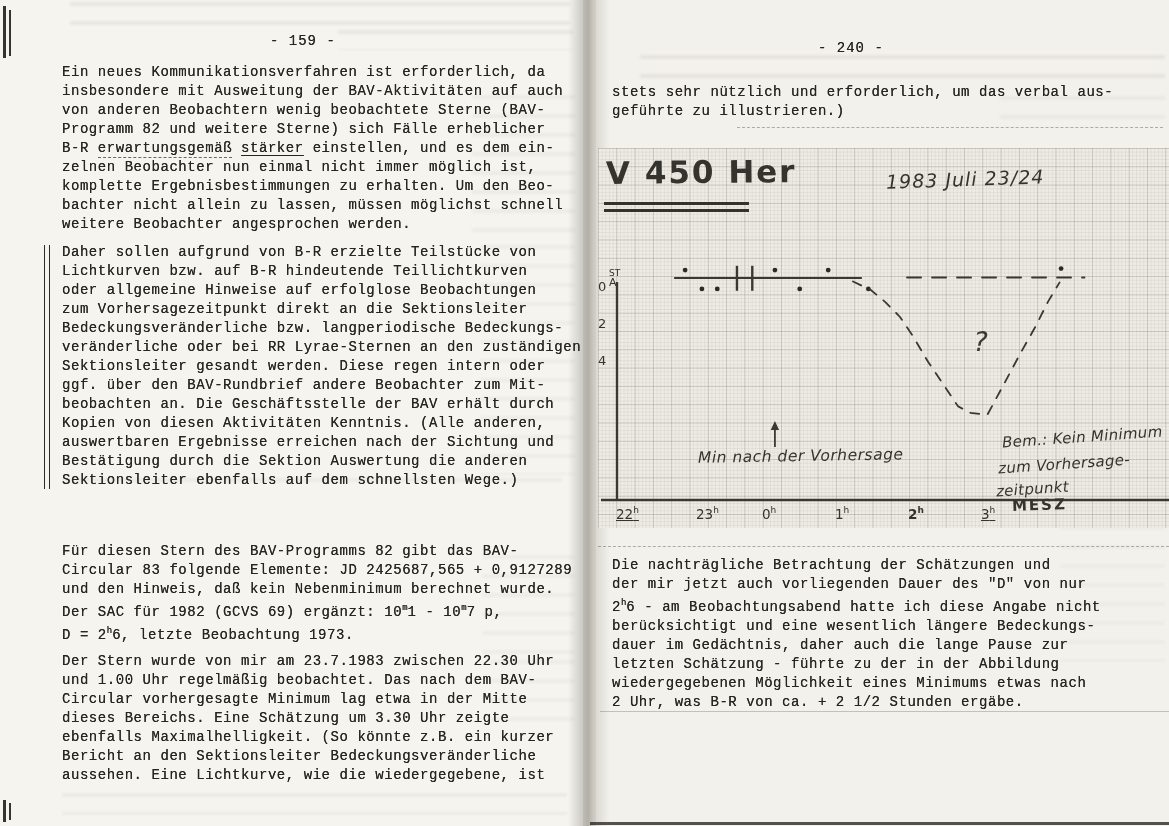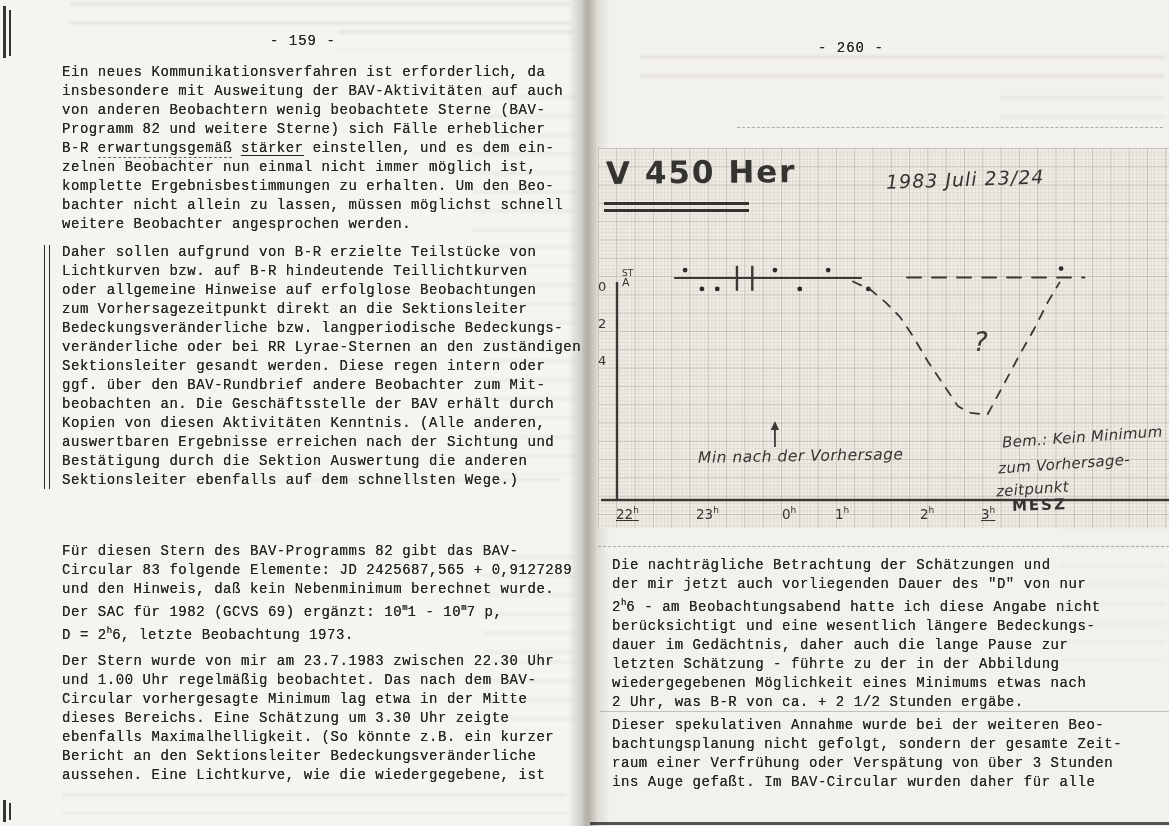--- a/index.html
+++ b/index.html
@@ -22,21 +22,21 @@
   .chart svg{position:absolute;left:0;top:0;}
   .chart-title{left:8px;top:6px;font-size:31px;font-weight:700;letter-spacing:2px;transform:rotate(-.6deg);}
   .title-ul{position:absolute;left:6px;width:145px;height:3.2px;background:#33322d;}
   .chart-date{left:288px;top:20px;font-size:19px;font-style:italic;transform:rotate(-2deg);letter-spacing:1px;}
   .min-label{left:100px;top:299px;font-size:15.5px;font-style:italic;letter-spacing:.5px;transform:rotate(-1deg);}
   .note-line{font-size:15px;font-style:italic;transform:rotate(-4deg);letter-spacing:.3px;}
   .mesz{left:414px;top:348px;font-size:15px;font-weight:700;letter-spacing:2px;transform:rotate(-2deg);}
   .xtick{position:absolute;top:357px;font-family:"DejaVu Sans",sans-serif;font-size:13.5px;color:#34332e;}
   .xtick sup{font-size:9px;}
   .ytick{position:absolute;left:0px;font-family:"DejaVu Sans",sans-serif;font-size:13px;color:#34332e;}
-  .ymark{position:absolute;left:24px;top:120px;font-family:"DejaVu Sans",sans-serif;
+  .ymark{position:absolute;left:11px;top:120px;font-family:"DejaVu Sans",sans-serif;
          font-size:9px;line-height:10px;color:#34332e;}
   .bleed{position:absolute;opacity:.5;filter:blur(1.1px);
     background:repeating-linear-gradient(180deg,rgba(95,92,84,.16) 0 4px,rgba(0,0,0,0) 4px 19px);}
   .sep-dash{position:absolute;border-top:1.2px dashed rgba(70,68,60,.4);}
   .sep-solid{position:absolute;border-top:1.1px solid rgba(70,68,60,.28);}
   .edgemark{position:absolute;background:#35342f;}
   .botline{position:absolute;left:590px;top:822px;width:579px;height:3px;background:rgba(30,29,26,.75);}
 </style>
 </head>
 <body>
@@ -62,25 +62,25 @@
 
   <div class="gutter"></div>
 
   <div class="t pageno" style="left:270px;top:32px;">- 159 -</div>
   <div class="t" style="left:62px;top:63px;">Ein neues Kommunikationsverfahren ist erforderlich, da<br>insbesondere mit Ausweitung der BAV-Aktivitäten auf auch<br>von anderen Beobachtern wenig beobachtete Sterne (BAV-<br>Programm 82 und weitere Sterne) sich Fälle erheblicher<br>B-R <span class="du">erwartungsgemäß</span> <u>stärker</u> einstellen, und es dem ein-<br>zelnen Beobachter nun einmal nicht immer möglich ist,<br>komplette Ergebnisbestimmungen zu erhalten. Um den Beo-<br>bachter nicht allein zu lassen, müssen möglichst schnell<br>weitere Beobachter angesprochen werden.</div>
   <div class="marginbar" style="left:44px;top:245px;height:244px;"></div>
   <div class="t" style="left:62px;top:243px;">Daher sollen aufgrund von B-R erzielte Teilstücke von<br>Lichtkurven bzw. auf B-R hindeutende Teillichtkurven<br>oder allgemeine Hinweise auf erfolglose Beobachtungen<br>zum Vorhersagezeitpunkt direkt an die Sektionsleiter<br>Bedeckungsveränderliche bzw. langperiodische Bedeckungs-<br>veränderliche oder bei RR Lyrae-Sternen an den zuständigen<br>Sektionsleiter gesandt werden. Diese regen intern oder<br>ggf. über den BAV-Rundbrief andere Beobachter zum Mit-<br>beobachten an. Die Geschäftsstelle der BAV erhält durch<br>Kopien von diesen Aktivitäten Kenntnis. (Alle anderen,<br>auswertbaren Ergebnisse erreichen nach der Sichtung und<br>Bestätigung durch die Sektion Auswertung die anderen<br>Sektionsleiter ebenfalls auf dem schnellsten Wege.)</div>
   <div class="t" style="left:62px;top:542px;">Für diesen Stern des BAV-Programms 82 gibt das BAV-<br>Circular 83 folgende Elemente: JD 2425687,565 + 0,9127289<br>und den Hinweis, daß kein Nebenminimum berechnet wurde.<br>Der SAC für 1982 (GCVS 69) ergänzt: 10<sup>m</sup>1 - 10<sup>m</sup>7 p,<br>D = 2<sup>h</sup>6, letzte Beobachtung 1973.</div>
   <div class="t" style="left:62px;top:652px;">Der Stern wurde von mir am 23.7.1983 zwischen 22.30 Uhr<br>und 1.00 Uhr regelmäßig beobachtet. Das nach dem BAV-<br>Circular vorhergesagte Minimum lag etwa in der Mitte<br>dieses Bereichs. Eine Schätzung um 3.30 Uhr zeigte<br>ebenfalls Maximalhelligkeit. (So könnte z.B. ein kurzer<br>Bericht an den Sektionsleiter Bedeckungsveränderliche<br>aussehen. Eine Lichtkurve, wie die wiedergegebene, ist</div>
 
-  <div class="t pageno" style="left:818px;top:39px;">- 260 -</div>
+  <div class="t pageno" style="left:818px;top:39px;">- 240 -</div>
+  <div class="t" style="left:612px;top:83px;">stets sehr nützlich und erforderlich, um das verbal aus-<br>geführte zu illustrieren.)</div>
   <div class="sep-dash" style="left:737px;top:127px;width:426px;"></div>
   <div class="t" style="left:612px;top:556px;">Die nachträgliche Betrachtung der Schätzungen und<br>der mir jetzt auch vorliegenden Dauer des "D" von nur<br>2<sup>h</sup>6 - am Beobachtungsabend hatte ich diese Angabe nicht<br>berücksichtigt und eine wesentlich längere Bedeckungs-<br>dauer im Gedächtnis, daher auch die lange Pause zur<br>letzten Schätzung - führte zu der in der Abbildung<br>wiedergegebenen Möglichkeit eines Minimums etwas nach<br>2 Uhr, was B-R von ca. + 2 1/2 Stunden ergäbe.</div>
   <div class="sep-solid" style="left:600px;top:711px;width:569px;"></div>
-  <div class="t" style="left:612px;top:716px;">Dieser spekulativen Annahme wurde bei der weiteren Beo-<br>bachtungsplanung nicht gefolgt, sondern der gesamte Zeit-<br>raum einer Verfrühung oder Verspätung von über 3 Stunden<br>ins Auge gefaßt. Im BAV-Circular wurden daher für alle</div>
   <div class="sep-dash" style="left:598px;top:546px;width:571px;"></div>
 
   <div class="chart">
     <svg id="curve-svg" width="571" height="380" viewBox="0 0 571 380">
       <defs>
         <pattern id="gmin" width="3.66" height="3.66" patternUnits="userSpaceOnUse">
           <path d="M3.66 0H0V3.66" fill="none" stroke="rgba(140,136,125,.38)" stroke-width="0.55"></path>
         </pattern>
         <pattern id="gmaj" width="18.3" height="18.3" patternUnits="userSpaceOnUse">
           <path d="M18.3 0H0V18.3" fill="none" stroke="rgba(115,111,100,.5)" stroke-width="0.9"></path>
@@ -120,23 +120,23 @@
     <div class="title-ul" style="top:54px;"></div>
     <div class="title-ul" style="top:60.5px;"></div>
     <div class="hand chart-date">1983 Juli 23/24</div>
     <div class="ymark">
       <span>ST</span><br>
       <span style="font-size:11px;">A</span>
     </div>
     <div id="xticks">
         <span class="xtick" style="left: 18px; text-decoration: underline;">22<sup>h</sup></span>
         <span class="xtick" style="left: 98px;">23<sup>h</sup></span>
-        <span class="xtick" style="left: 164px; margin-left: 20px;">0<sup>h</sup></span>
+        <span class="xtick" style="left: 164px;">0<sup>h</sup></span>
         <span class="xtick" style="left: 237px;">1<sup>h</sup></span>
-        <span class="xtick" style="left: 322px;">2<sup>h</sup></span>
+        <span class="xtick" style="left: 310px; font-weight: bold;">2<sup>h</sup></span>
         <span class="xtick" style="left: 383px; text-decoration: underline;">3<sup>h</sup></span>
       </div>
     <div id="yticks">
         <span class="ytick" style="top: 131px;">0</span>
         <span class="ytick" style="top: 168px;">2</span>
         <span class="ytick" style="top: 205px;">4</span>
       </div>
     <div class="hand min-label">Min nach der Vorhersage</div>
     <div class="hand mesz">MESZ</div>
     <div class="hand note-line" style="left:404px;top:280px;">Bem.: Kein Minimum</div>

